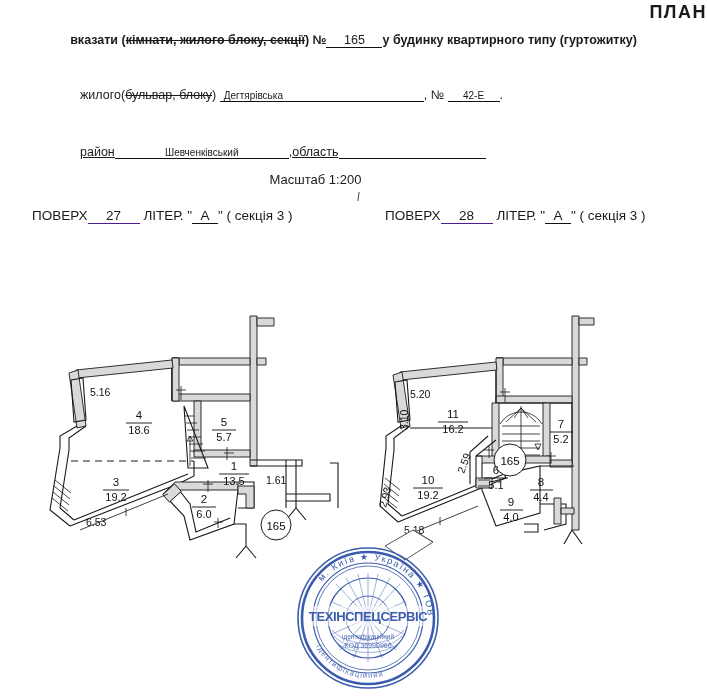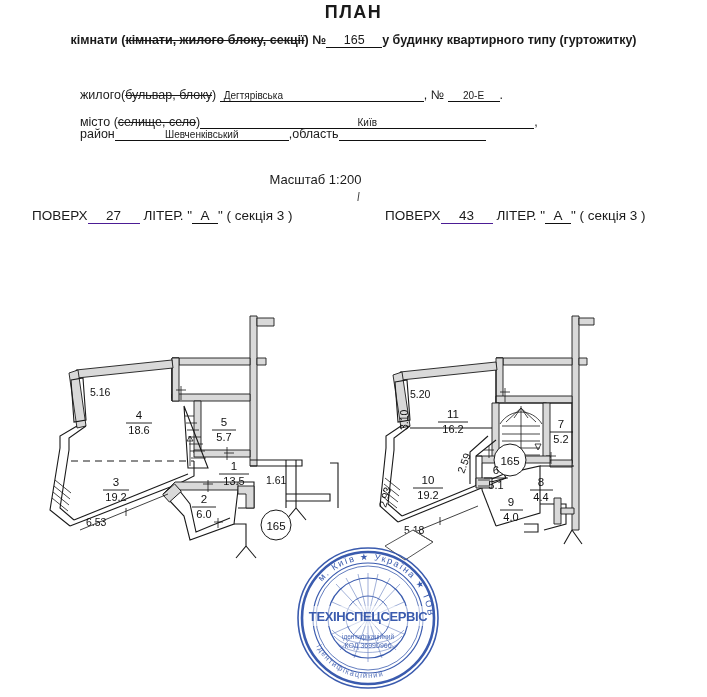--- a/index.html
+++ b/index.html
@@ -20,21 +20,21 @@
     left: 0; top: 0;
     width: 707px;
     height: 697px;
   }
 
   
   .doc-title {
     position: absolute;
     left: 0; top: 2px;
     width: 707px;
-    text-align: center;
+    text-align: right;
     font-size: 18px;
     font-weight: bold;
     letter-spacing: 1.5px;
   }
   .line1 {
     position: absolute;
     left: 0px; top: 33px;
     width: 707px;
     font-size: 12.5px;
     font-weight: bold;
@@ -147,51 +147,48 @@
   }
 </style>
 </head>
 <body>
 
 <div id="page">
 
   <div class="doc-title">ПЛАН</div>
 
   <div class="line1">
-    <span>кімнати (</span><span class="strike">кімнати, жилого блоку, секції</span><span>) №</span><span class="fill" style="width:56px;">165</span><span>у будинку квартирного типу (гуртожитку)</span>
+    <span>вказати (</span><span class="strike">кімнати, жилого блоку, секції</span><span>) №</span><span class="fill" style="width:56px;">165</span><span>у будинку квартирного типу (гуртожитку)</span>
   </div>
 
 
   <div class="addr" style="left:80px; top:88px;">
     <span>жилого(</span><span class="strike">бульвар, блоку</span><span>)</span>
     <span class="fill val" style="width:200px; text-align:left; padding-left:4px;">Дегтярівська</span><span>,</span>
     <span>№</span>
-    <span class="fill val" style="width:52px;">20-Е</span><span>.</span>
+    <span class="fill val" style="width:52px;">42-Е</span><span>.</span>
   </div>
 
-  <div class="addr" style="left:80px; top:115px;">
-    <span>місто (</span><span class="strike">селище, село</span><span>)</span><span class="fill val" style="width:334px;">Київ</span><span>,</span>
-  </div>
-
-  <div class="addr" style="left:80px; top:125px;">
+
+  <div class="addr" style="left:80px; top:143px;text-decoration:underline;">
     <span>район</span><span class="fill val" style="width:174px;">Шевченківський</span><span>,область</span><span class="ul" style="width:147px;"></span>
   </div>
 
   <div class="scale">Масштаб 1:200</div>
   <div class="tick-mark"></div>
 
   <div class="floor-line" style="left:32px;">
     <span>ПОВЕРХ</span><span class="num">27</span>
     <span>ЛІТЕР.</span>
     <span>"</span><span class="lit">А</span><span>"</span>
     <span>( секція 3 )</span>
   </div>
 
   <div class="floor-line" style="left:385px;">
-    <span>ПОВЕРХ</span><span class="num">43</span>
+    <span>ПОВЕРХ</span><span class="num">28</span>
     <span>ЛІТЕР.</span>
     <span>"</span><span class="lit">А</span><span>"</span>
     <span>( секція 3 )</span>
   </div>
 
   <svg class="plan-svg" style="left:38px; top:308px;" width="310" height="262" viewBox="0 0 310 262">
 
     <g>
       <path class="wall-fill" d="M 212,8 L 219,8 L 219,158 L 212,158 Z"></path>
       <path class="wall-fill" d="M 219,10 L 236,10 L 236,18 L 219,18 Z"></path>

